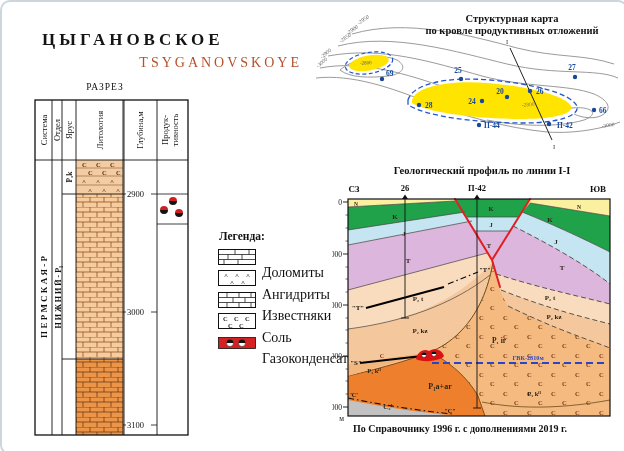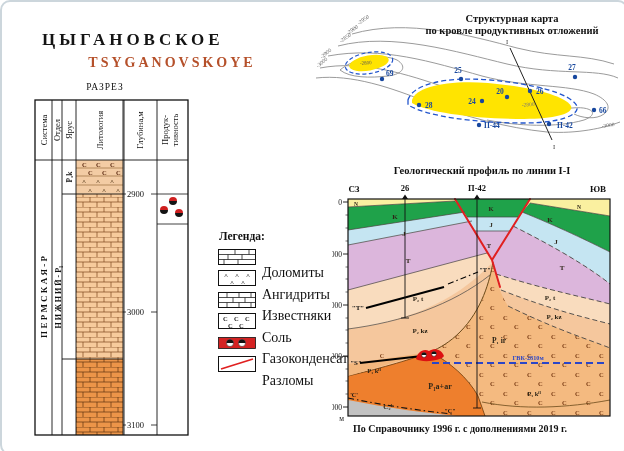--- a/index.html
+++ b/index.html
@@ -1,21 +1,21 @@
 <!DOCTYPE html>
 <html><head>
 <meta charset="utf-8">
 <style>
   html,body{margin:0;padding:0;background:#fff;}
   .card{position:relative;width:624px;height:451px;background:#fff;border:2px solid #ccd6dc;
         border-radius:10px;overflow:hidden;font-family:"Liberation Serif","DejaVu Serif",serif;}
   .abs{position:absolute;}
   .title-ru{left:40px;top:28px;width:260px;text-align:left;font-size:17px;font-weight:bold;
             letter-spacing:4px;color:#141414;}
-  .title-en{left:40px;top:53px;width:260px;text-align:center;font-size:14px;font-weight:bold;
+  .title-en{left:40px;top:53px;width:260px;text-align:right;font-size:14px;font-weight:normal;
             letter-spacing:3px;color:#b5502a;}
   .razrez{left:53px;top:80px;width:100px;text-align:center;font-size:9.5px;font-weight:normal;
           letter-spacing:1px;color:#111;}
   .caption{left:308px;top:421px;width:300px;text-align:center;font-size:10px;font-weight:bold;color:#111;}
   .legend{left:216px;top:228px;width:132px;}
   .legend-title{font-size:11.5px;font-weight:bold;color:#111;margin:0 0 4px 1px;}
   .legend-row{display:flex;align-items:center;height:21.5px;}
   .legend-row svg{flex:0 0 auto;}
   .legend-label{font-size:14px;color:#111;margin-left:6px;white-space:nowrap;margin-top:33px;}
   svg text{font-family:"Liberation Serif","DejaVu Serif",serif;}
@@ -156,27 +156,20 @@
         <rect x="0.5" y="2.5" width="37" height="11" fill="#d42222" stroke="#111" stroke-width="0.8"></rect>
         <circle cx="12" cy="8" r="3.5" fill="#fff" stroke="#111" stroke-width="0.5"></circle>
         <path d="M8.5,8A3.5,3.5 0 0 1 15.5,8Z" fill="#111"></path>
         <circle cx="24" cy="8" r="3.5" fill="#fff" stroke="#111" stroke-width="0.5"></circle>
         <path d="M20.5,8A3.5,3.5 0 0 1 27.5,8Z" fill="#111"></path>
       </svg>
       <span class="legend-label">Газоконденсат</span>
     </div>
 
 
-    <div class="legend-row">
-      <svg width="38" height="16">
-        <rect x="0.5" y="0.5" width="37" height="15" fill="#fff" stroke="#111"></rect>
-        <path d="M3,13L35,3" stroke="#e02020" stroke-width="1.8"></path>
-      </svg>
-      <span class="legend-label">Разломы</span>
-    </div>
 
   </div>
 
   <div class="abs" style="left:310px;top:8px;">
     <svg width="312" height="142" viewBox="0 0 312 142">
       <g stroke="#8f8f8f" stroke-width="0.9" fill="none">
         <path d="M40,24C95,8 160,26 205,38C245,48 272,44 302,54"></path>
         <path d="M26,36C80,22 145,42 195,54C245,66 284,58 306,68"></path>
         <path d="M16,46C70,36 120,52 170,66C215,78 256,74 282,84C296,90 300,98 292,104C284,110 270,108 262,104"></path>
         <path d="M8,58C50,50 95,64 135,78C175,92 225,100 260,98C280,96 288,104 272,110C245,118 205,116 175,110"></path>

